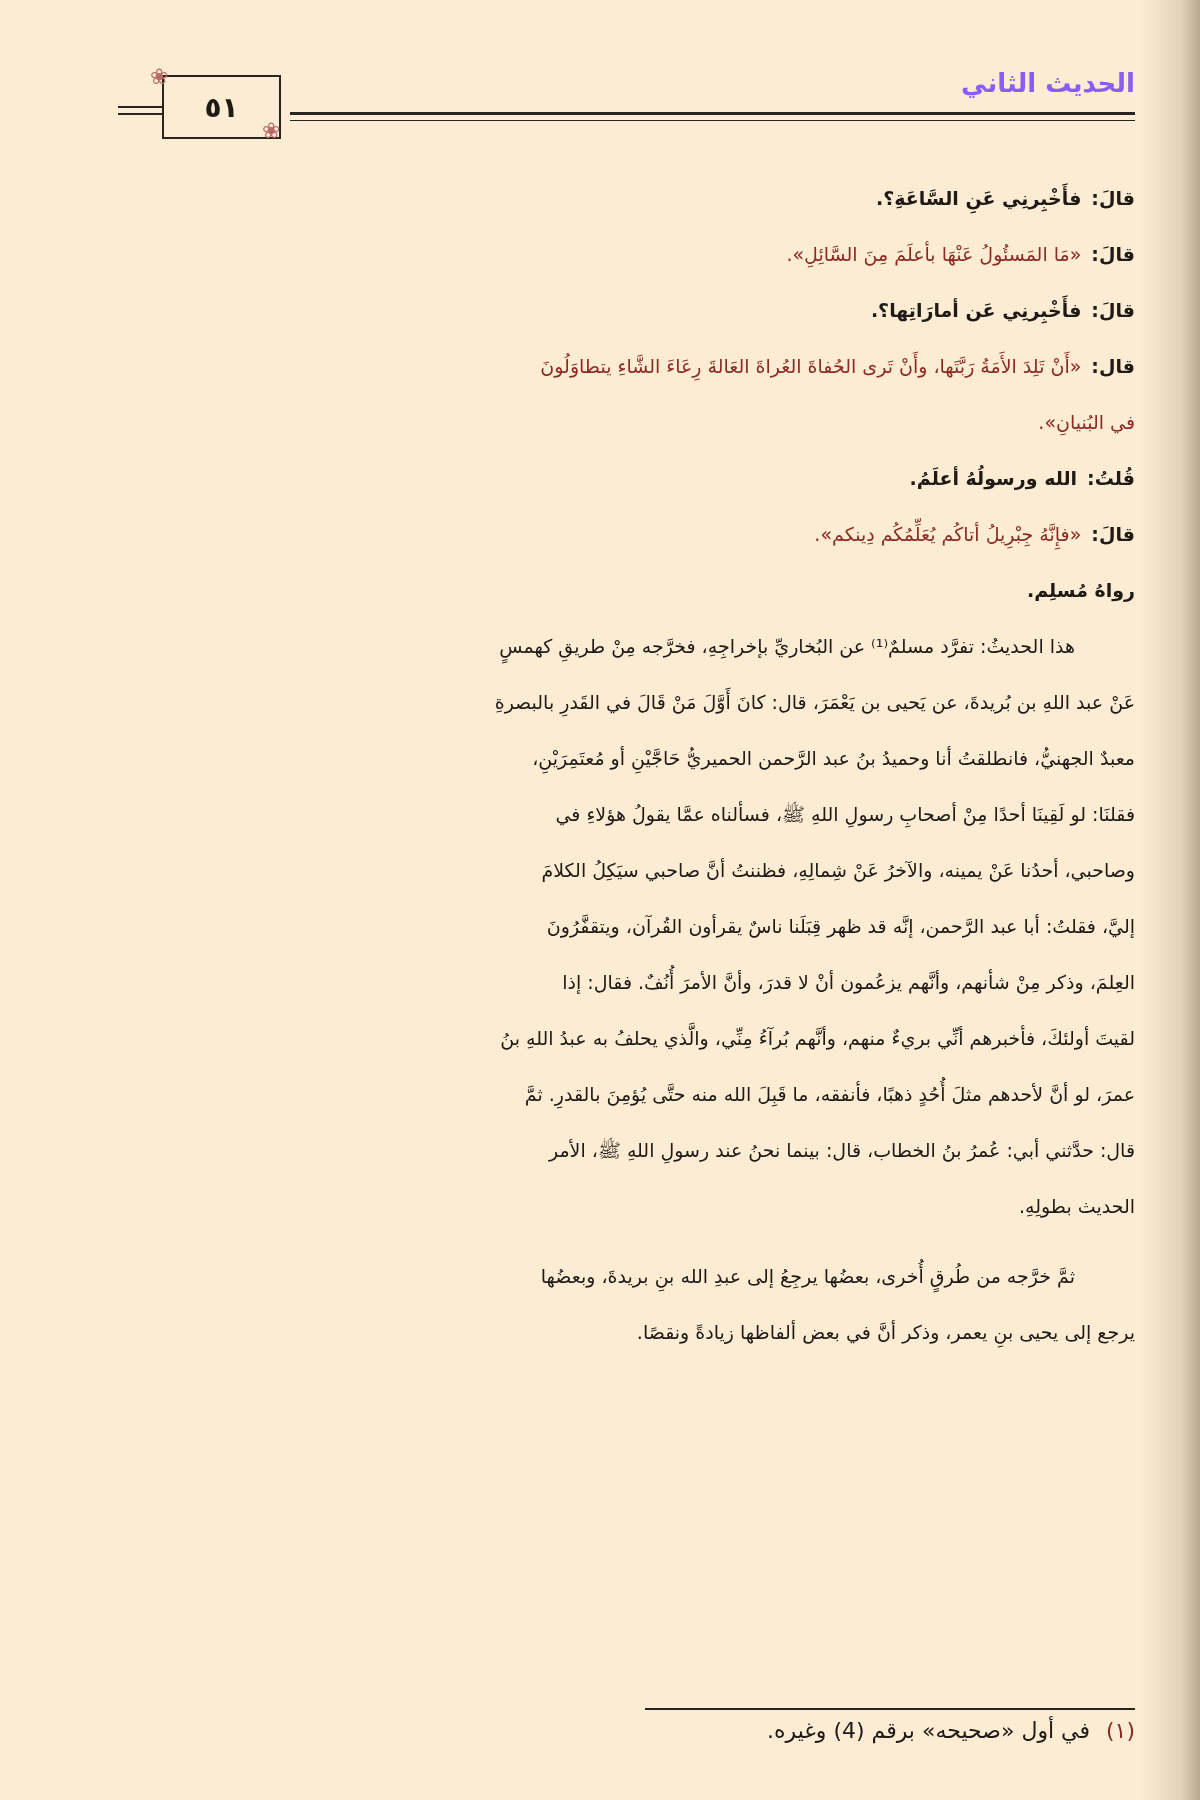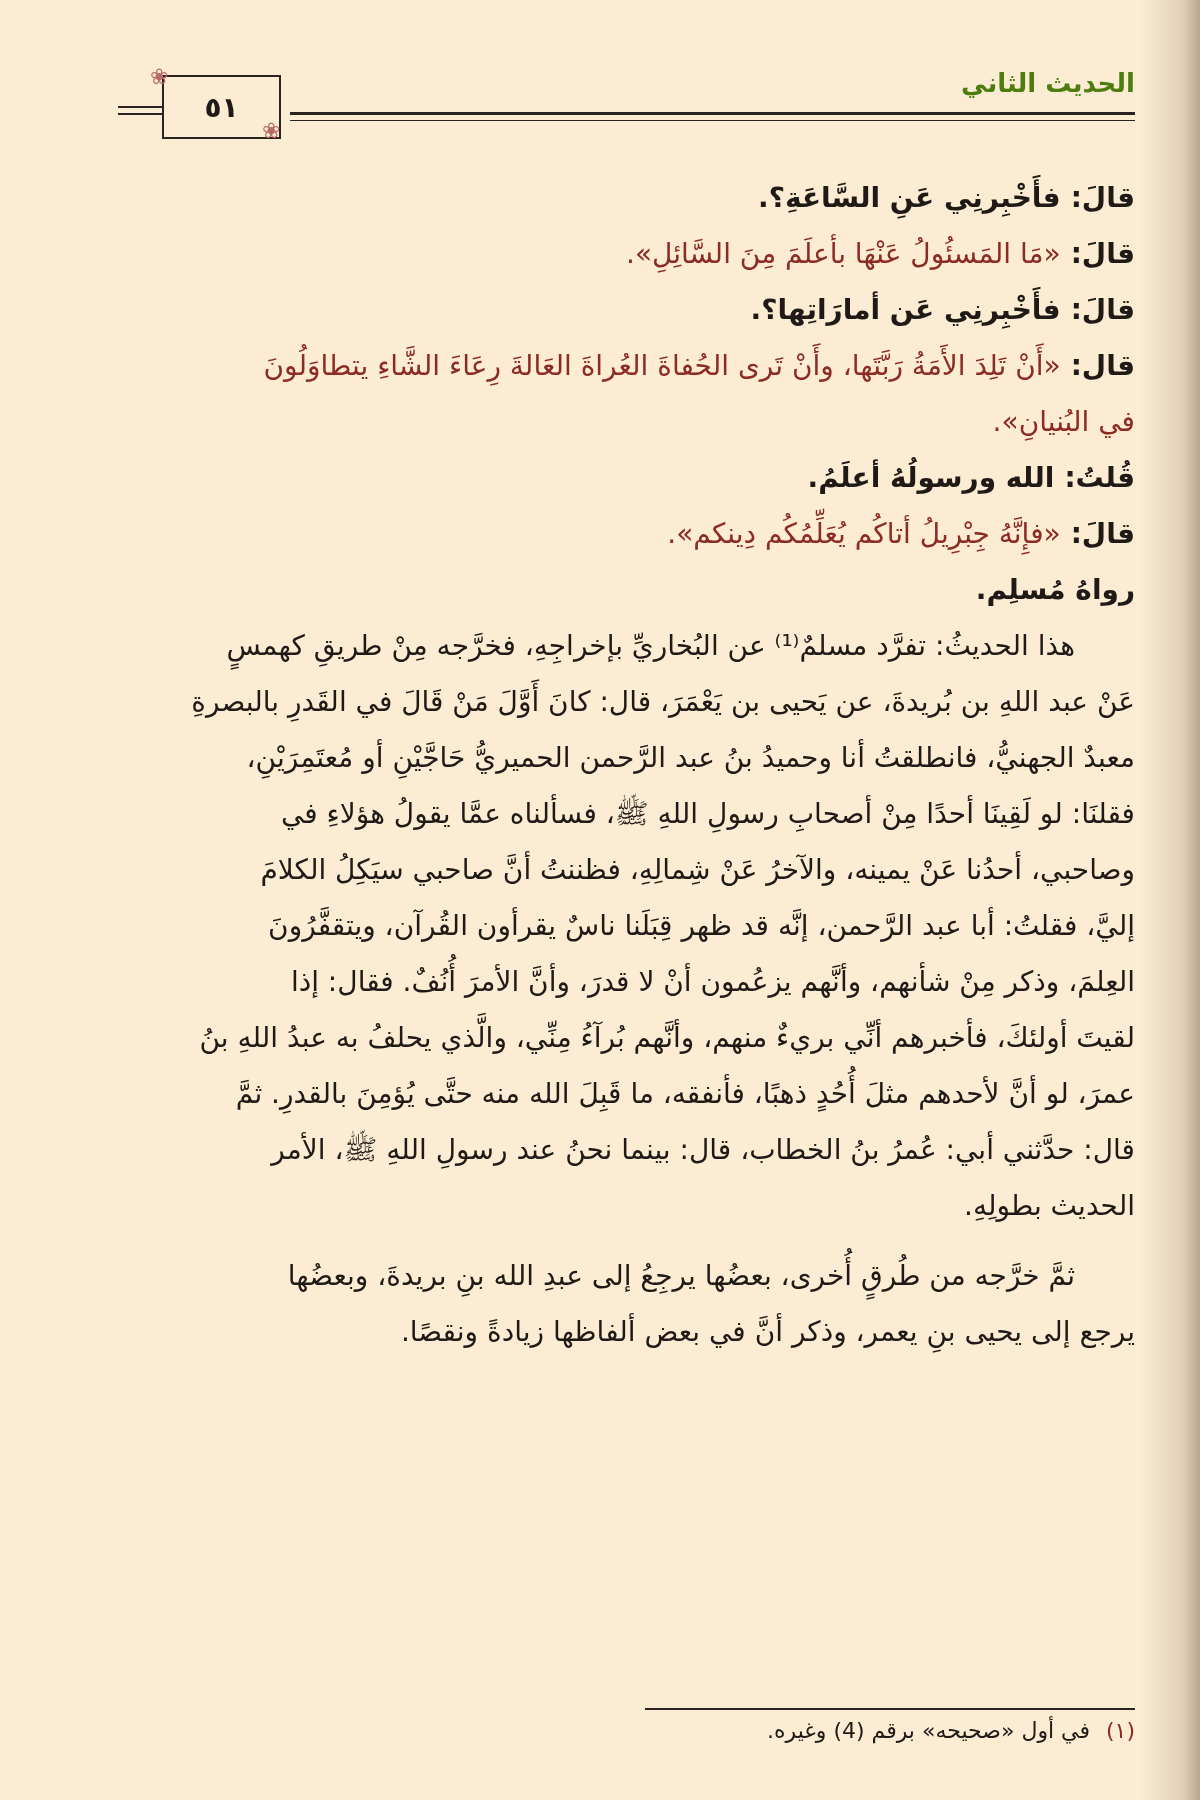--- a/index.html
+++ b/index.html
@@ -10,21 +10,21 @@
     position:relative;
     color:#1f1a16;
   }
   .page-shade {
     position:absolute; top:0; right:0; width:60px; height:1800px;
     background:linear-gradient(to right, rgba(251,236,211,0) 0%, rgba(180,160,135,0.35) 70%, rgba(130,110,90,0.55) 100%);
     pointer-events:none;
   }
   .header-title {
     position:absolute; top:68px; right:65px;
-    font-size:26px; font-weight:bold; color:#4d7c0f;
+    font-size:26px; font-weight:bold; color:#8b5cf6;
     direction:rtl;
     text-align:center;
   }
   .header-rule {
     position:absolute; left:290px; right:65px; top:112px;
     border-top:3px solid #2a2420; height:5px; border-bottom:1px solid #2a2420;
   }
   .page-box {
     position:absolute; left:162px; top:75px; width:115px; height:60px;
     border-top:2px solid #2a2420; border-right:2px solid #2a2420;
@@ -35,21 +35,21 @@
   .page-left-rule {
     position:absolute; left:118px; top:106px; width:44px; height:5px;
     border-top:2px solid #2a2420; border-bottom:2px solid #2a2420;
   }
   .ornament {
     position:absolute; font-size:22px; color:#b96a6a;
   }
   .content {
     position:absolute; top:170px; left:115px; right:65px;
     direction:rtl; text-align:justify;
-    font-size:28px; line-height:56px;
+    font-size:19px; line-height:56px;
   }
   .line { display:block; white-space:nowrap; }
   .dialog { font-weight:bold; }
   .speaker { font-weight:bold; margin-left:10px; }
   .red { color:#8c2a24; font-weight:normal; }
   .indent { padding-right:60px; }
   .gap { margin-top:14px; }
   .fn-rule {
     position:absolute; top:1708px; right:65px; width:490px; border-top:2px solid #2a2420;
   }

